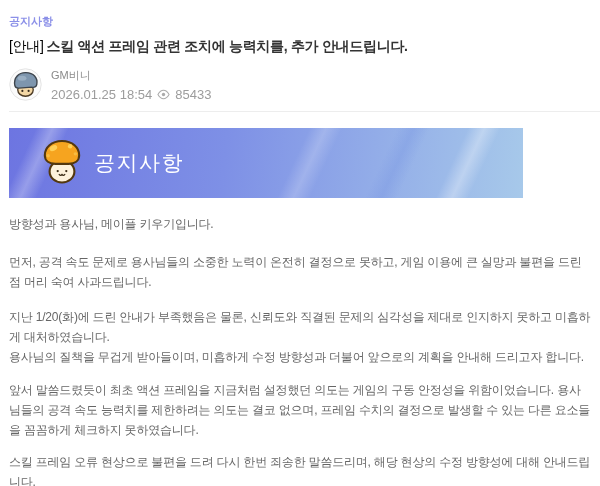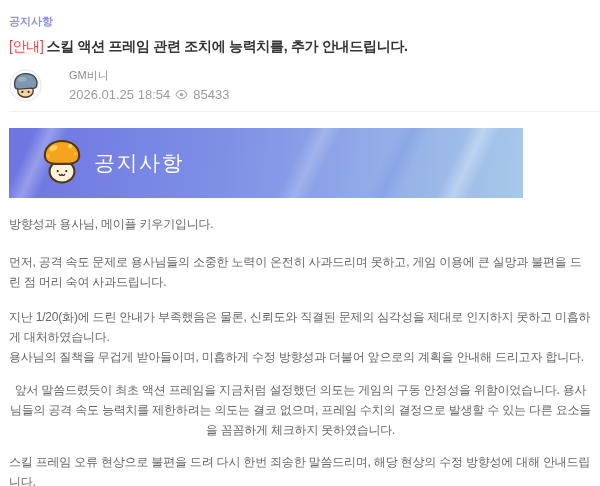--- a/index.html
+++ b/index.html
@@ -14,23 +14,23 @@
   
   .header-inner { padding:11px 8px 0 9px; }
   .breadcrumb-link {
     display:inline-block; font-size:11px; font-weight:700;
     color:#8b90e8; text-decoration:none; cursor:pointer;
   }
   .post-title {
     margin-top:8px; font-size:14px; line-height:19px;
     font-weight:700; color:#333; letter-spacing:-0.3px;
   }
-  .post-title .prefix { color:#ef4444; font-weight:400; margin-right:3px; }
+  .post-title .prefix { color:#000000; font-weight:400; margin-right:3px; }
 
-  .author-row { margin-top:12px; display:flex; align-items:center; gap:27px; }
+  .author-row { margin-top:12px; display:flex; gap:9px; }
   .avatar-wrap { width:33px; height:33px; flex:none; }
   .author-name { font-size:11px; color:#8a8a8a; margin-bottom:4px; }
   .meta-row { display:flex; align-items:center; gap:5px; font-size:13px; color:#9c9c9c; }
   .meta-row svg { display:block; }
 
   .divider { margin:9px 0 0 9px; border-top:1px solid #ededed; }
 
   
   .content-inner { padding:0 8px 0 9px; }
   .banner {
@@ -53,21 +53,21 @@
   }
 
   .content {
     margin-top:16px; max-width:585px;
     font-size:12px; line-height:20px; color:#666; letter-spacing:-0.2px;
   }
   .ln { margin:0; }
   .mb18 { margin-bottom:18px; }
   .mb15 { margin-bottom:15px; }
   .mb13 { margin-bottom:13px; }
-  .mb12 { margin-bottom:12px;text-align:center; }
+  .mb12 { margin-bottom:12px; }
 </style>
 </head>
 <body>
 
 <div class="page">
 
   <div class="header-inner">
 
     <a class="breadcrumb-link">공지사항</a>
 
@@ -120,21 +120,21 @@
           <circle cx="17.5" cy="33.5" r="1.2" fill="#3a2c16"></circle>
           <circle cx="26.5" cy="33.5" r="1.2" fill="#3a2c16"></circle>
           <path d="M19 37 q1.5 2 3 0 q1.5 2 3 0" fill="none" stroke="#3a2c16" stroke-width="1.2" stroke-linecap="round"></path>
         </svg>
       </div>
       <div class="banner-label">공지사항</div>
     </div>
 
     <div class="content">
       <p class="ln mb18">방향성과 용사님, 메이플 키우기입니다.</p>
-      <p class="ln mb15">먼저, 공격 속도 문제로 용사님들의 소중한 노력이 온전히 사과드리며 못하고, 게임 이용에 큰 실망과 불편을 드린 점 머리 숙여 사과드립니다.</p>
+      <p class="ln mb15">먼저, 공격 속도 문제로 용사님들의 소중한 노력이 온전히 결정으로 못하고, 게임 이용에 큰 실망과 불편을 드린 점 머리 숙여 사과드립니다.</p>
       <p class="ln">지난 1/20(화)에 드린 안내가 부족했음은 물론, 신뢰도와 직결된 문제의 심각성을 제대로 인지하지 못하고 미흡하게 대처하였습니다.</p>
       <p class="ln mb13">용사님의 질책을 무겁게 받아들이며, 미흡하게 수정 방향성과 더불어 앞으로의 계획을 안내해 드리고자 합니다.</p>
       <p class="ln mb12">앞서 말씀드렸듯이 최초 액션 프레임을 지금처럼 설정했던 의도는 게임의 구동 안정성을 위함이었습니다. 용사님들의 공격 속도 능력치를 제한하려는 의도는 결코 없으며, 프레임 수치의 결정으로 발생할 수 있는 다른 요소들을 꼼꼼하게 체크하지 못하였습니다.</p>
       <p class="ln mb18">스킬 프레임 오류 현상으로 불편을 드려 다시 한번 죄송한 말씀드리며, 해당 현상의 수정 방향성에 대해 안내드립니다.</p>
 
     </div>
 
   </div>
 </div>
 

